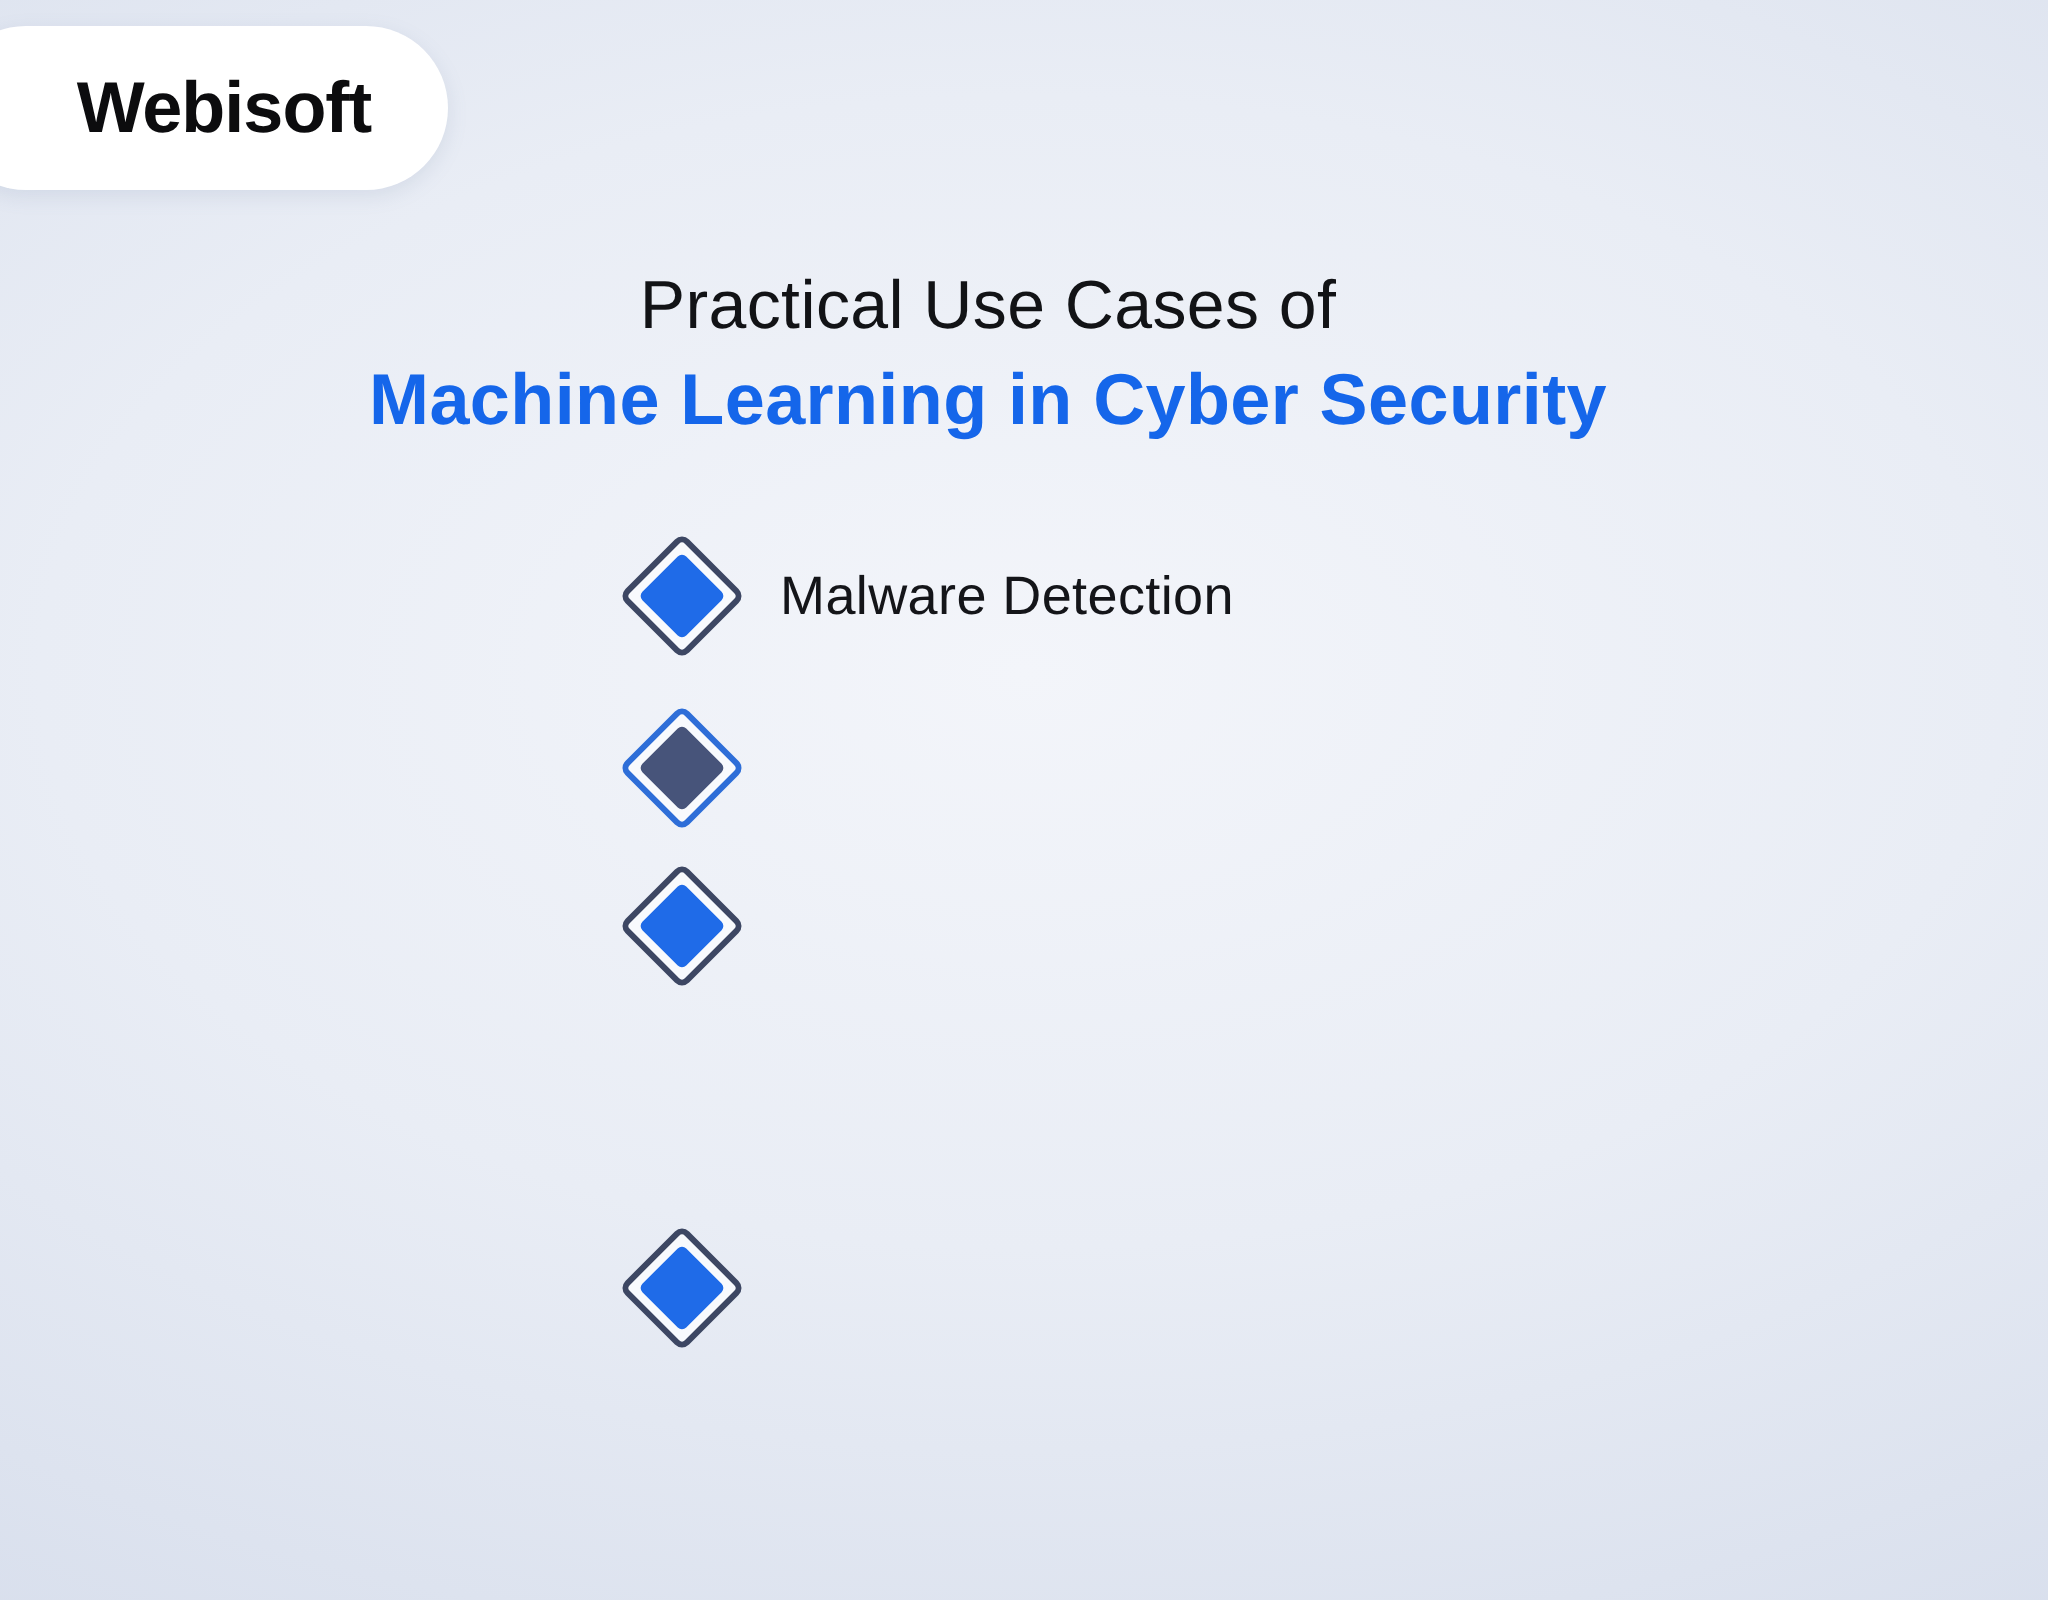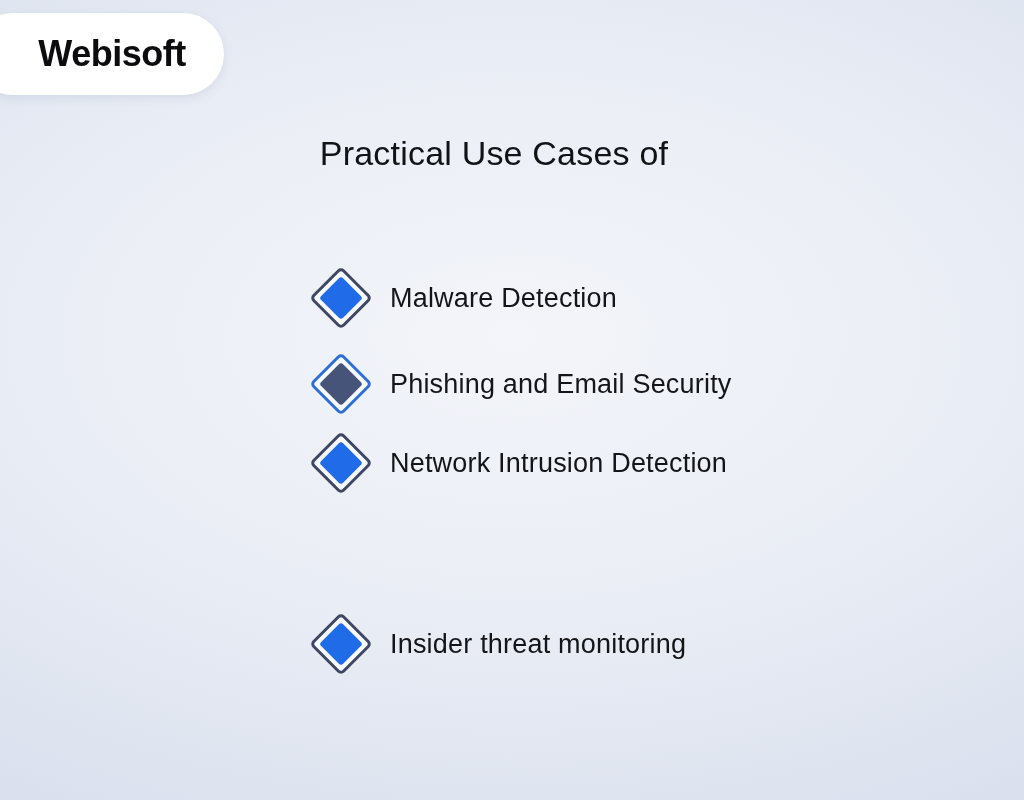--- a/index.html
+++ b/index.html
@@ -130,48 +130,46 @@
 <body>
 
 <div class="canvas">
 
   <div class="logo-pill">
     <span class="logo-text">Webisoft</span>
   </div>
 
   <div class="title-block">
     <div class="title-line1">Practical Use Cases of</div>
+    <div class="title-line2">Machine Learning in Cyber Security</div>
   </div>
 
   <div class="use-case row-0">
     <span class="diamond blue">
       <span class="outer"></span>
       <span class="inner"></span>
     </span>
     <span class="use-case-label">Malware Detection</span>
   </div>
 
   <div class="use-case row-1">
     <span class="diamond dark">
       <span class="outer"></span>
       <span class="inner"></span>
     </span>
-    <span class="use-case-label">Phishing and Email Security</span>
   </div>
 
   <div class="use-case row-2">
     <span class="diamond blue">
       <span class="outer"></span>
       <span class="inner"></span>
     </span>
-    <span class="use-case-label">Network Intrusion Detection</span>
   </div>
 
 
   <div class="use-case row-4">
     <span class="diamond blue">
       <span class="outer"></span>
       <span class="inner"></span>
     </span>
-    <span class="use-case-label">Insider threat monitoring</span>
   </div>
 
 </div>
 
 </body></html>

